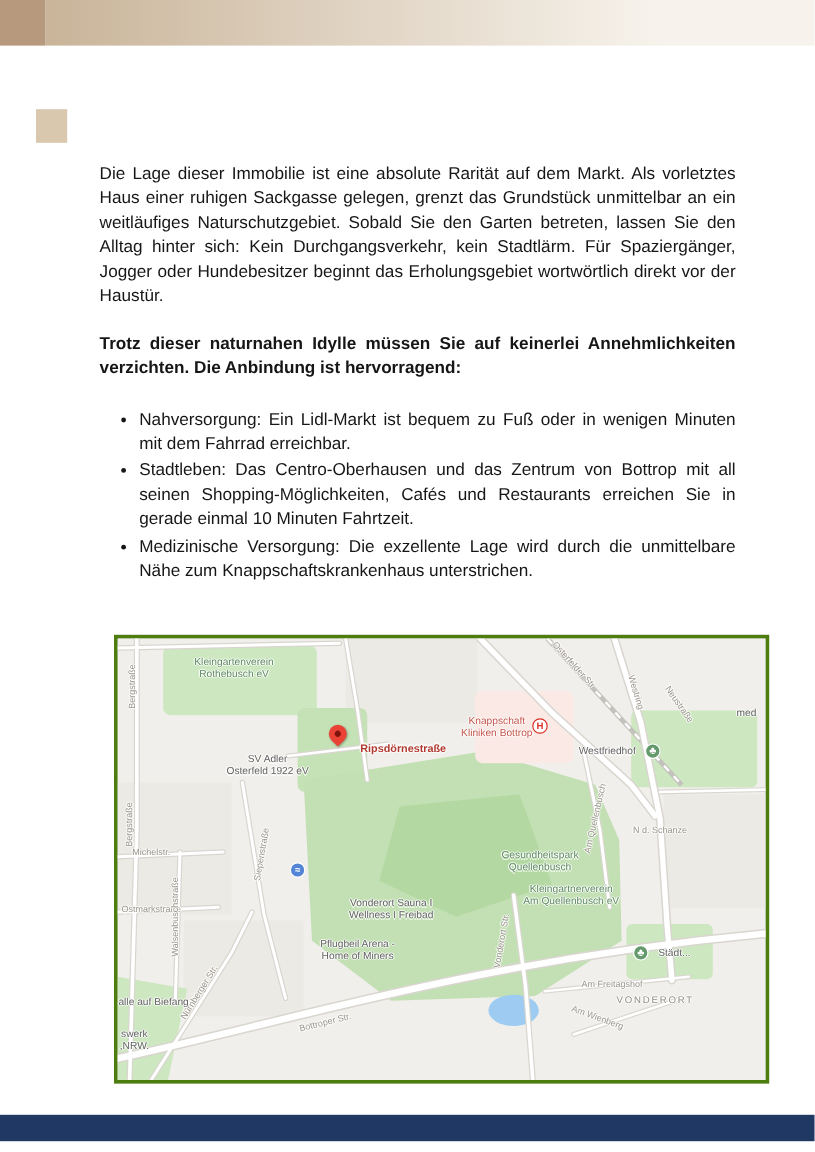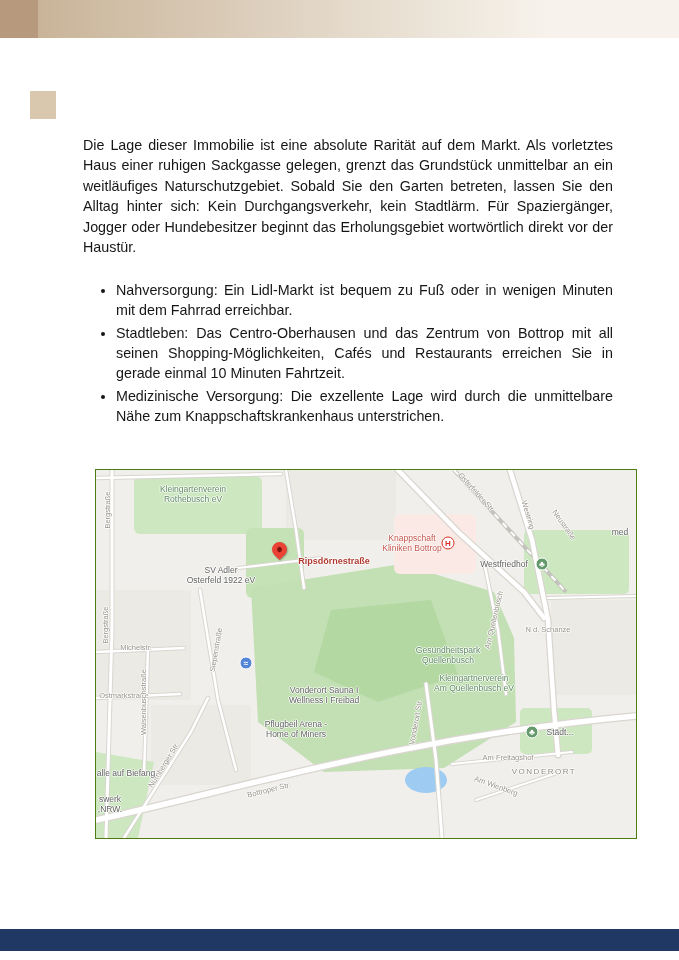--- a/index.html
+++ b/index.html
@@ -17,21 +17,21 @@
   h1{margin:0 0 0 14px;font-size:18px;line-height:1.3;color:var(--heading-color);
      letter-spacing:.3px;font-weight:bold;}
   
   .content{padding:0 66px 0 83px;}
   p.intro{margin:16px 0 0;font-size:14.3px;line-height:1.43;text-align:justify;}
   p.highlight{margin:19px 0 0;font-size:14.3px;line-height:1.43;font-weight:bold;text-align:justify;}
   ul.bullets{margin:22px 0 0;padding-left:33px;font-size:14.3px;line-height:1.43;}
   ul.bullets li{margin-bottom:2px;text-align:justify;}
   
   .map{position:relative;width:540px;height:368px;margin:42px 0 0 12px;
-       border:1px solid #4d7c0f;background:#f1efeb;overflow:hidden;}
+       border:3px solid #4d7c0f;background:#f1efeb;overflow:hidden;}
   .map svg{position:absolute;left:0;top:0;}
   .map-layer{position:absolute;left:0;top:0;width:100%;height:100%;}
   .map-label{position:absolute;transform:translate(-50%,-50%);font-size:8px;line-height:1.25;
     white-space:pre-line;text-align:center;color:#777;pointer-events:none;
     text-shadow:0 1px 0 rgba(255,255,255,.85),0 -1px 0 rgba(255,255,255,.85),
                 1px 0 0 rgba(255,255,255,.85),-1px 0 0 rgba(255,255,255,.85);}
   .map-label.street{font-size:7.5px;color:#9a958d;}
   .map-label.poi{color:#636363;font-size:8.5px;}
   .map-label.park{color:#5f8a63;font-size:8.5px;}
   .map-label.red{color:#c4564d;font-size:8.5px;}
@@ -59,20 +59,21 @@
     <div class="topbar-left"></div>
     <div class="topbar-rest"></div>
   </div>
 
   <div class="heading-row">
     <div class="accent"></div>
   </div>
 
   <div class="content">
     <p class="intro">Die Lage dieser Immobilie ist eine absolute Rarität auf dem Markt. Als vorletztes Haus einer ruhigen Sackgasse gelegen, grenzt das Grundstück unmittelbar an ein weitläufiges Naturschutzgebiet. Sobald Sie den Garten betreten, lassen Sie den Alltag hinter sich: Kein Durchgangsverkehr, kein Stadtlärm. Für Spaziergänger, Jogger oder Hundebesitzer beginnt das Erholungsgebiet wortwörtlich direkt vor der Haustür.</p>
+    <p class="highlight">Trotz dieser naturnahen Idylle müssen Sie auf keinerlei Annehmlichkeiten verzichten. Die Anbindung ist hervorragend:</p>
     <ul class="bullets">
         <li>Nahversorgung: Ein Lidl-Markt ist bequem zu Fuß oder in wenigen Minuten mit dem Fahrrad erreichbar.</li>
         <li>Stadtleben: Das Centro-Oberhausen und das Zentrum von Bottrop mit all seinen Shopping-Möglichkeiten, Cafés und Restaurants erreichen Sie in gerade einmal 10 Minuten Fahrtzeit.</li>
         <li>Medizinische Versorgung: Die exzellente Lage wird durch die unmittelbare Nähe zum Knappschaftskrankenhaus unterstrichen.</li>
       </ul>
 
     <div class="map">
       <svg width="540" height="368" viewBox="0 0 540 368">
         <rect width="540" height="368" fill="#f1efeb"></rect>
 
@@ -147,21 +148,21 @@
           <div class="map-label street" style="left: 380px; top: 22px; transform: translate(-50%, -50%) rotate(48deg);">Osterfelder Str</div>
           <div class="map-label street" style="left: 432px; top: 45px; transform: translate(-50%, -50%) rotate(73deg);">Westring</div>
           <div class="map-label street" style="left: 468px; top: 55px; transform: translate(-50%, -50%) rotate(55deg);">Neustraße</div>
           <div class="map-label poi" style="left: 524px; top: 62px; transform: translate(-50%, -50%) rotate(0deg);">med</div>
           <div class="map-label street" style="left: 398px; top: 150px; transform: translate(-50%, -50%) rotate(-77deg);">Am Quellenbusch</div>
           <div class="map-label street" style="left: 452px; top: 160px; transform: translate(-50%, -50%) rotate(0deg);">N d. Schanze</div>
           <div class="map-label park" style="left: 352px; top: 186px; transform: translate(-50%, -50%) rotate(0deg);">Gesundheitspark
 Quellenbusch</div>
           <div class="map-label park" style="left: 378px; top: 214px; transform: translate(-50%, -50%) rotate(0deg);">Kleingartnerverein
 Am Quellenbusch eV</div>
-          <div class="map-label street" style="left: 28px; top: 178px; transform: translate(-50%, -50%) rotate(0deg); margin-left: 12px;">Michelstr.</div>
+          <div class="map-label street" style="left: 28px; top: 178px; transform: translate(-50%, -50%) rotate(0deg);">Michelstr.</div>
           <div class="map-label street" style="left: 10px; top: 155px; transform: translate(-50%, -50%) rotate(-90deg);">Bergstraße</div>
           <div class="map-label street" style="left: 28px; top: 226px; transform: translate(-50%, -50%) rotate(0deg);">Ostmarkstraße</div>
           <div class="map-label street" style="left: 48px; top: 232px; transform: translate(-50%, -50%) rotate(-90deg);">Walsenbuschstraße</div>
           <div class="map-label street" style="left: 120px; top: 180px; transform: translate(-50%, -50%) rotate(-80deg);">Siepenstraße</div>
           <div class="map-label poi" style="left: 228px; top: 206px; transform: translate(-50%, -50%) rotate(0deg); margin-top: 20px;">Vonderort Sauna I
 Wellness I Freibad</div>
           <div class="map-label poi" style="left: 200px; top: 260px; transform: translate(-50%, -50%) rotate(0deg);">Pflugbeil Arena -
 Home of Miners</div>
           <div class="map-label street" style="left: 68px; top: 295px; transform: translate(-50%, -50%) rotate(-58deg);">Nürnberger Str.</div>
           <div class="map-label poi" style="left: 30px; top: 303px; transform: translate(-50%, -50%) rotate(0deg);">alle auf Biefang</div>

